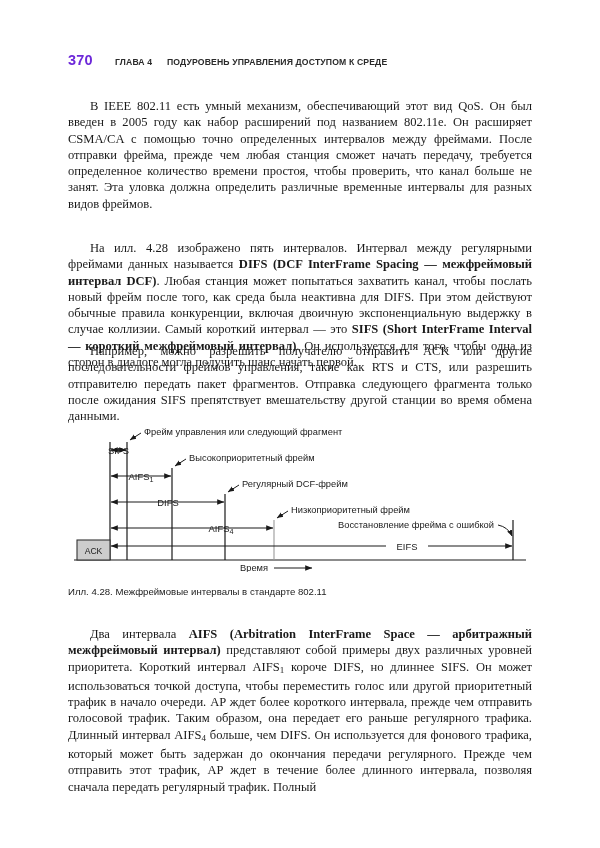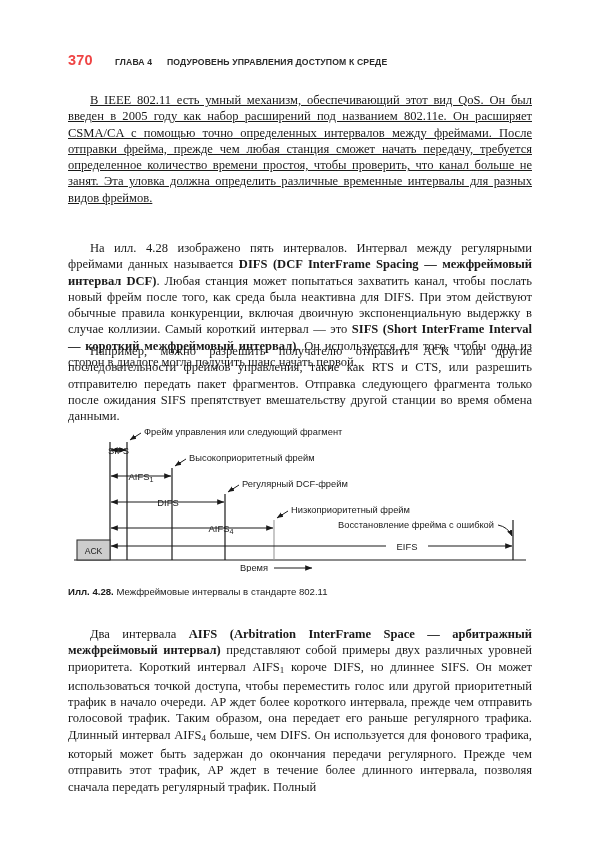--- a/index.html
+++ b/index.html
@@ -23,21 +23,21 @@
     top: 52px;
     display: flex;
     align-items: baseline;
     white-space: nowrap;
   }
   .runhead .folio {
     font-family: "Liberation Sans", "DejaVu Sans", sans-serif;
     font-weight: bold;
     font-size: 14.5px;
     letter-spacing: 0.2px;
-    color: #ef4444;
+    color: #6d28d9;
   }
   .runhead .chap {
     font-family: "Liberation Sans", "DejaVu Sans", sans-serif;
     font-size: 9.3px;
     font-weight: bold;
     letter-spacing: 0.15px;
     color: #2a2a2a;
     margin-left: 22px;
     transform: scaleX(0.93);
     transform-origin: left center;
@@ -63,21 +63,21 @@
     margin: 0;
     font-size: 12.55px;
     line-height: 16.3px;
     text-align: justify;
     text-indent: 22px;
     hyphens: manual;
   }
   p.body b { font-weight: bold; }
   sub { font-size: 0.72em; vertical-align: -0.22em; }
 
-  #para1 { top: 92px; text-decoration: underline; }
+  #para1 { top: 98px; }
   #para2 { top: 212px; margin-top: 28px; }
   #para3 { top: 343px; }
   #para4 { top: 626px; }
 
   
   #figure {
     position: absolute;
     left: 68px;
     top: 424px;
     width: 464px;
@@ -89,21 +89,21 @@
   .caption {
     position: absolute;
     left: 68px;
     top: 586px;
     width: 464px;
     font-family: "Liberation Sans", "DejaVu Sans", sans-serif;
     font-size: 9.6px;
     color: #1a1a1a;
     white-space: nowrap;
   }
-  .caption .cap-num { font-weight: bold; }
+  .caption .cap-num { font-weight: normal; }
   .caption .cap-txt { font-weight: normal; margin-top: 35px; }
 </style>
 </head>
 <body>
 
 <div class="runhead">
   <span class="folio">370</span>
   <span class="chap">ГЛАВА 4</span>
   <span class="chaptitle">ПОДУРОВЕНЬ УПРАВЛЕНИЯ ДОСТУПОМ К СРЕДЕ</span>
 </div>

